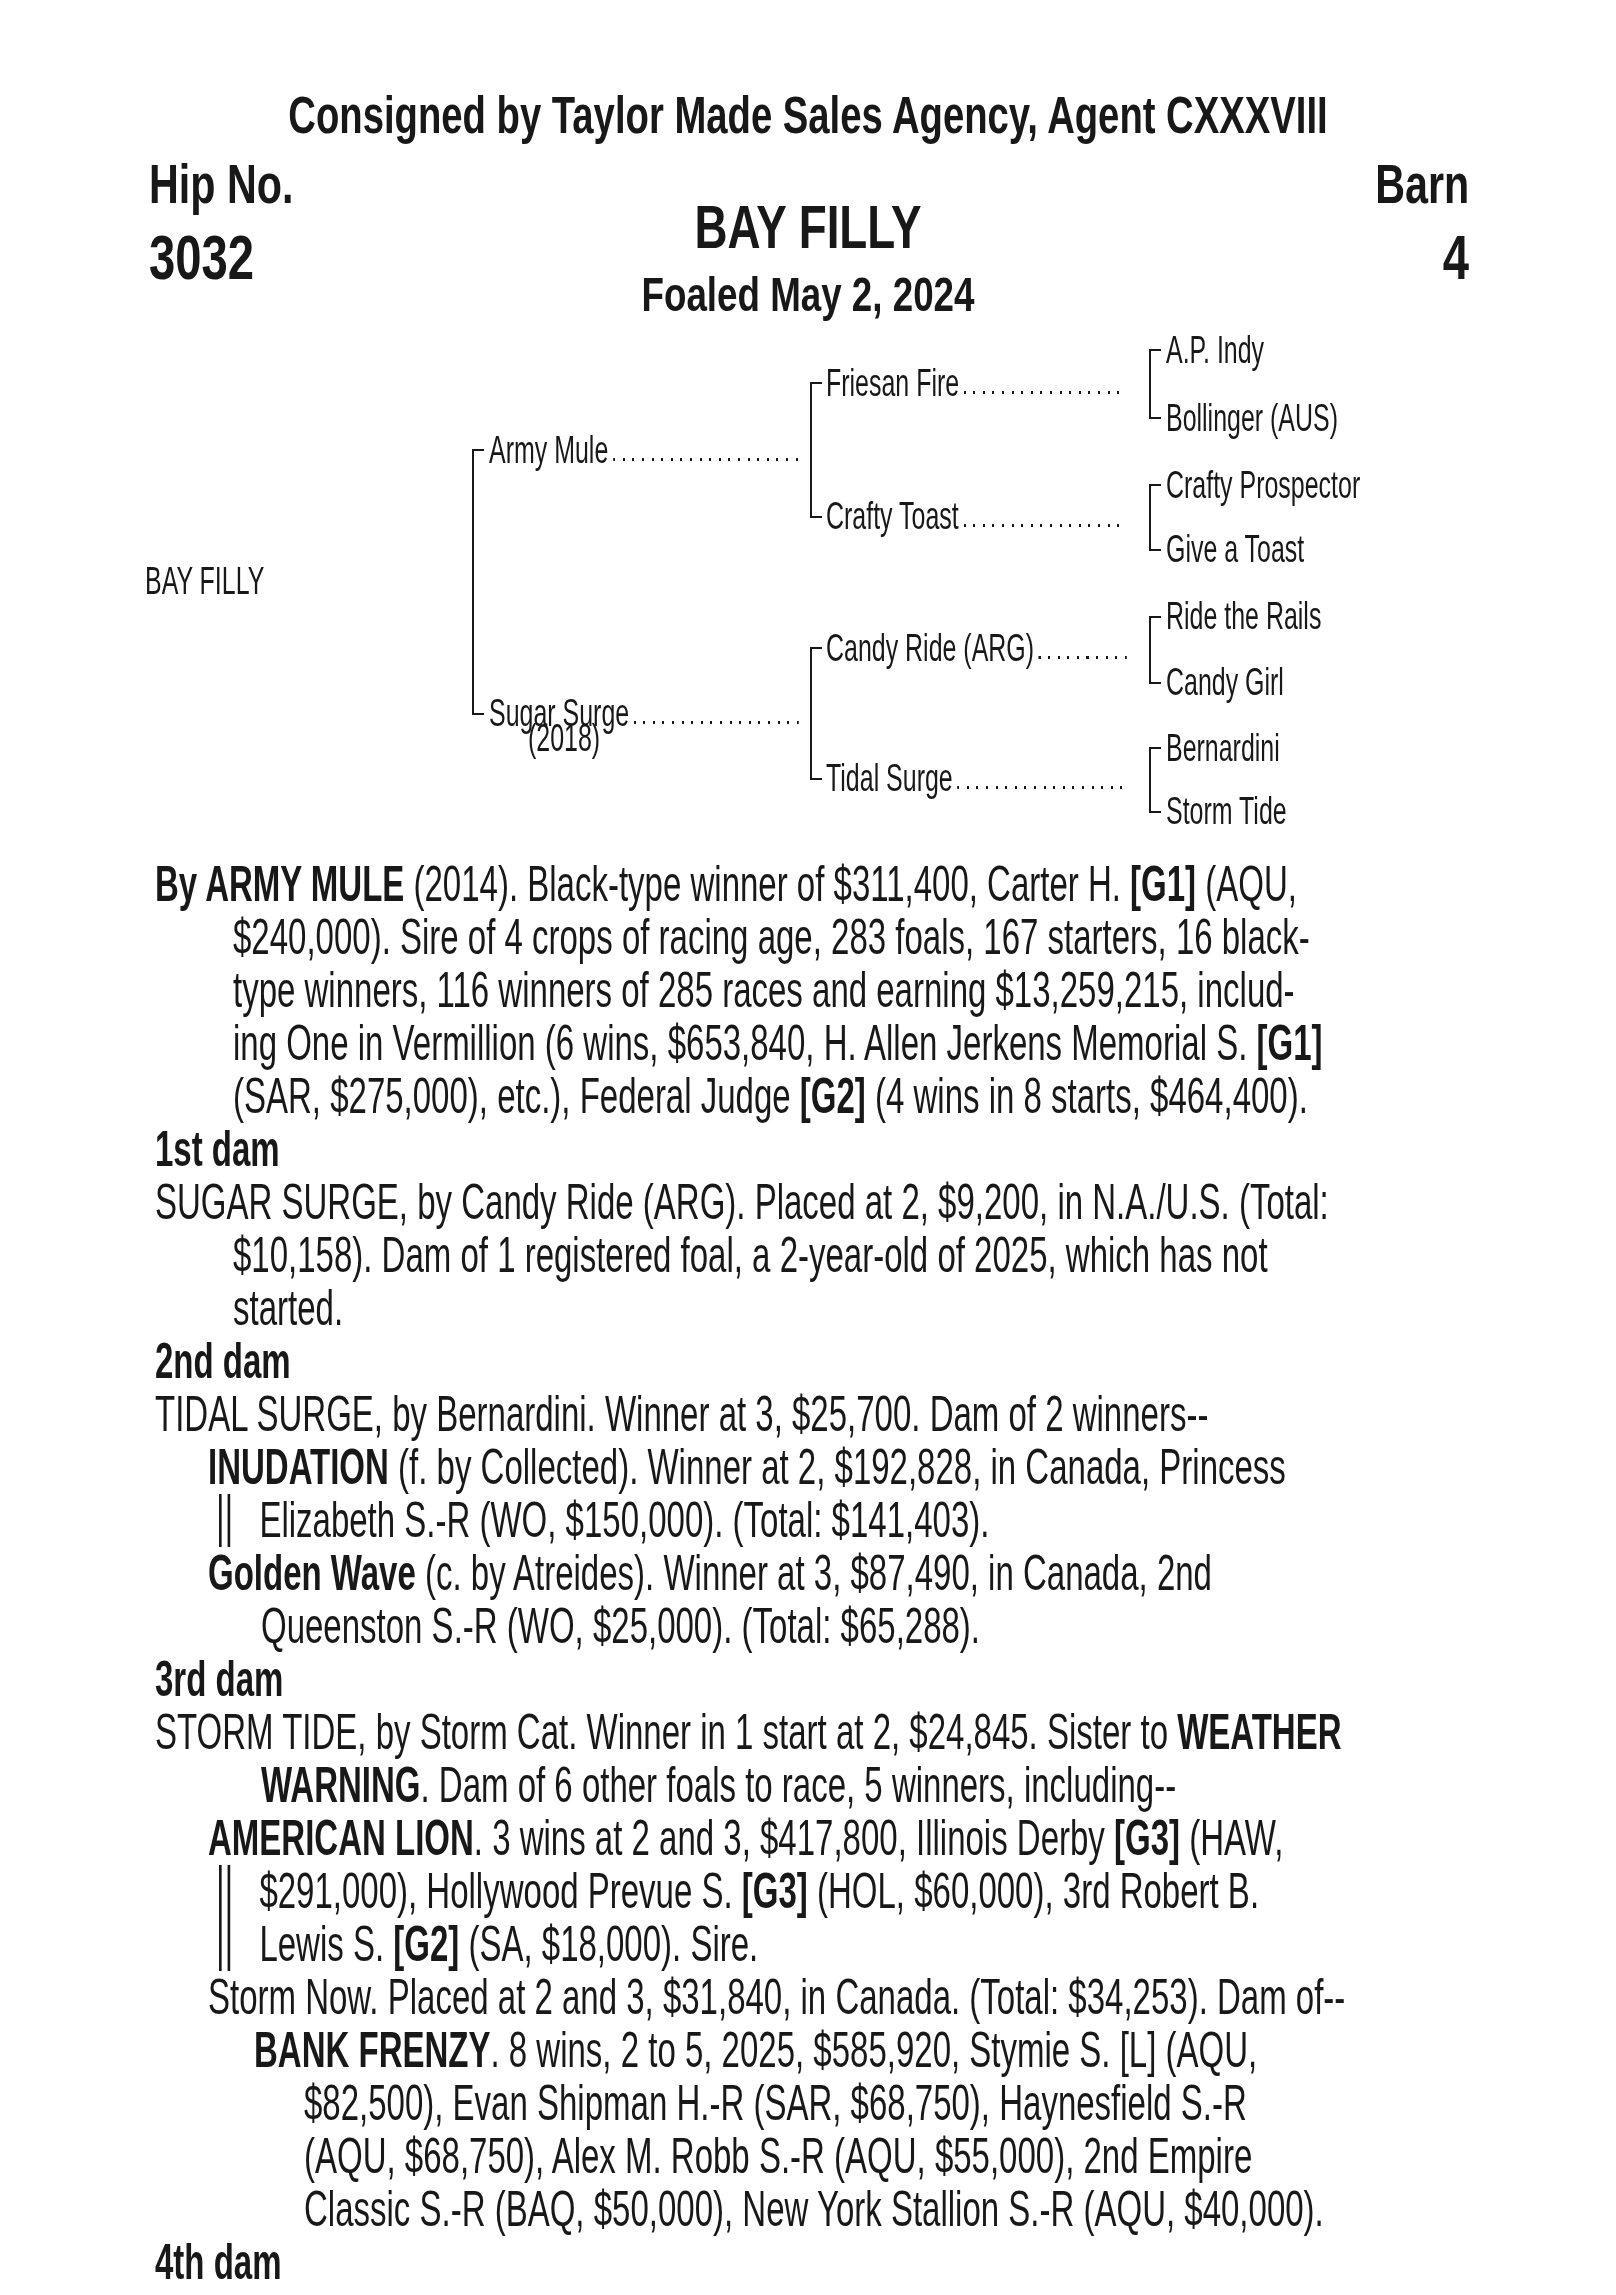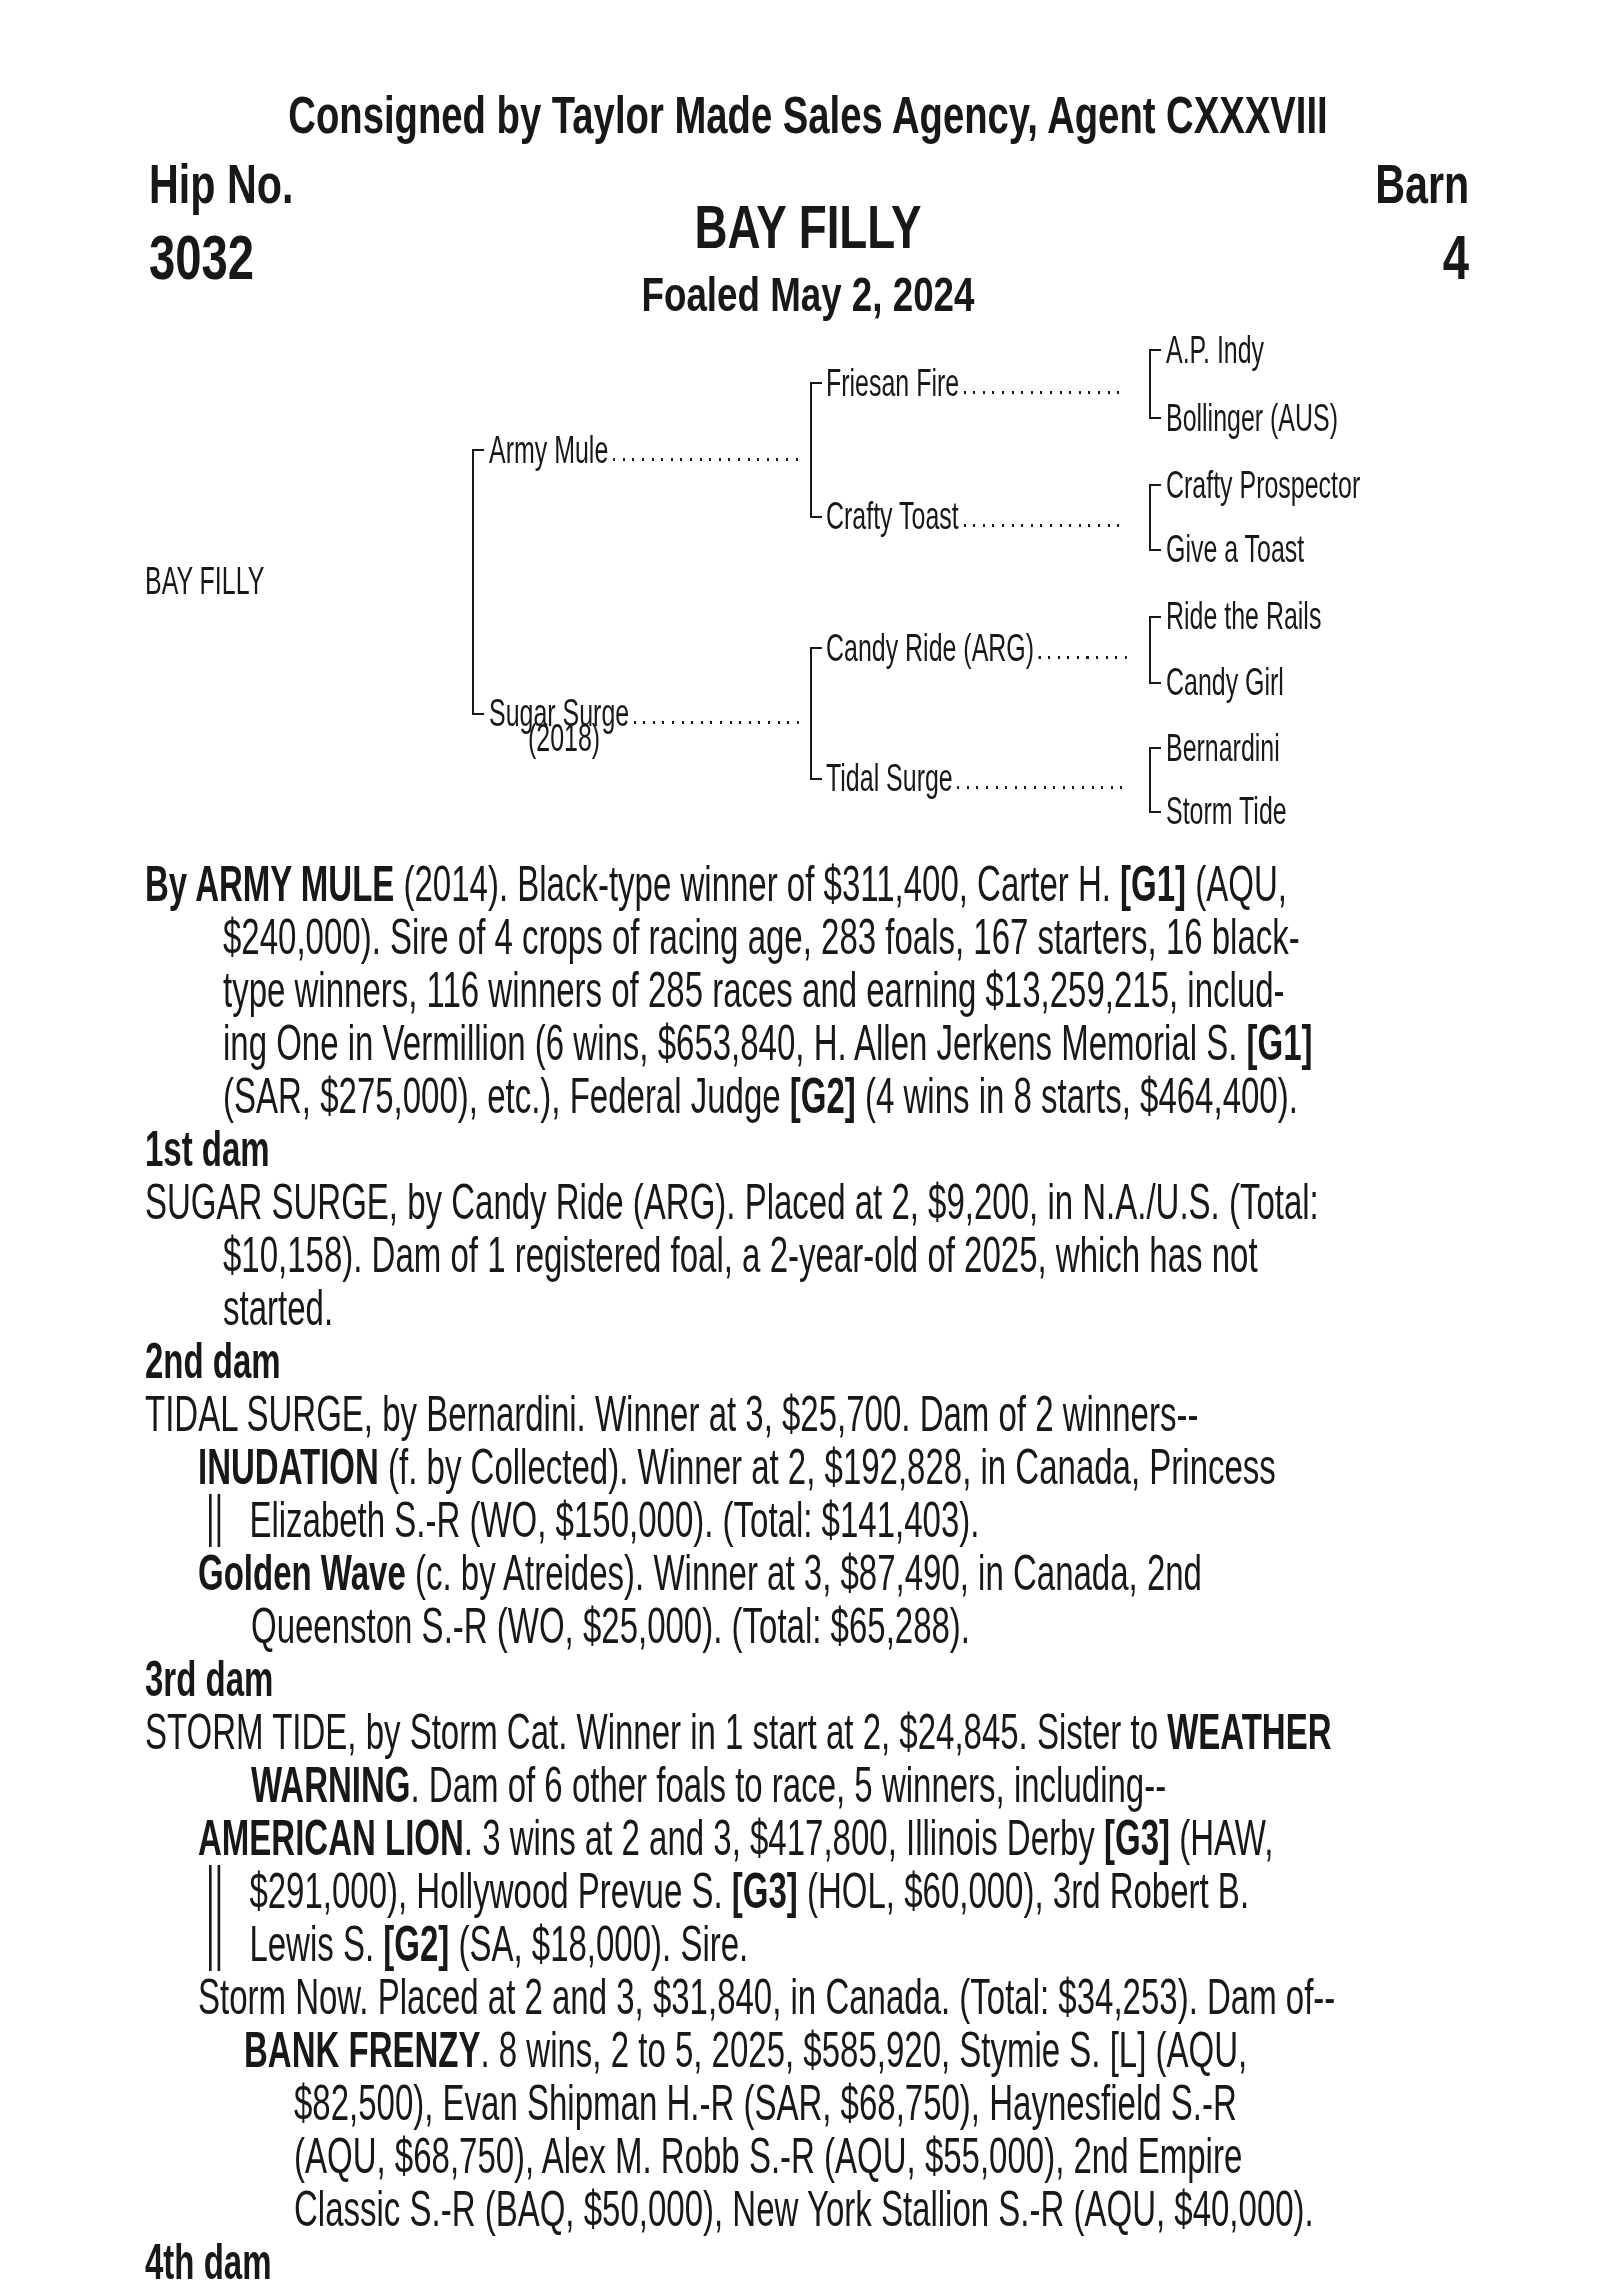--- a/index.html
+++ b/index.html
@@ -24,21 +24,21 @@
   
   .ped-row{position:absolute;height:39px;line-height:39px;font-size:39px;
            display:flex;align-items:center;white-space:nowrap;
            transform:scaleX(0.64);transform-origin:0 50%;}
   .ped-name{white-space:nowrap;}
   .ldr{flex:1 1 auto;height:3.2px;align-self:flex-end;margin:0 0 7.8px 7.3px;
        background:repeating-linear-gradient(90deg,#181818 0 3.2px,transparent 3.2px 15px);}
   .bk{position:absolute;width:12px;border:2.8px solid #181818;border-right:none;box-sizing:border-box;}
 
   
-  #body-lines{position:absolute;left:145px;top:858px;width:1331px;}
+  #body-lines{position:absolute;left:155px;top:858px;width:1331px;}
   .bl{height:53px;line-height:53px;font-size:50px;white-space:nowrap;
       transform:scaleX(0.66);transform-origin:0 50%;}
   .bl b{font-weight:700;}
   .ind-m0{margin-left:0;}
   .ind-hang{margin-left:78px;}
   .ind-i1{margin-left:53px;}
   .ind-i1w{margin-left:64px;}
   .ind-i1nr{margin-left:106px;}
   .ind-i2{margin-left:99px;}
   .ind-i2w{margin-left:149px;}

